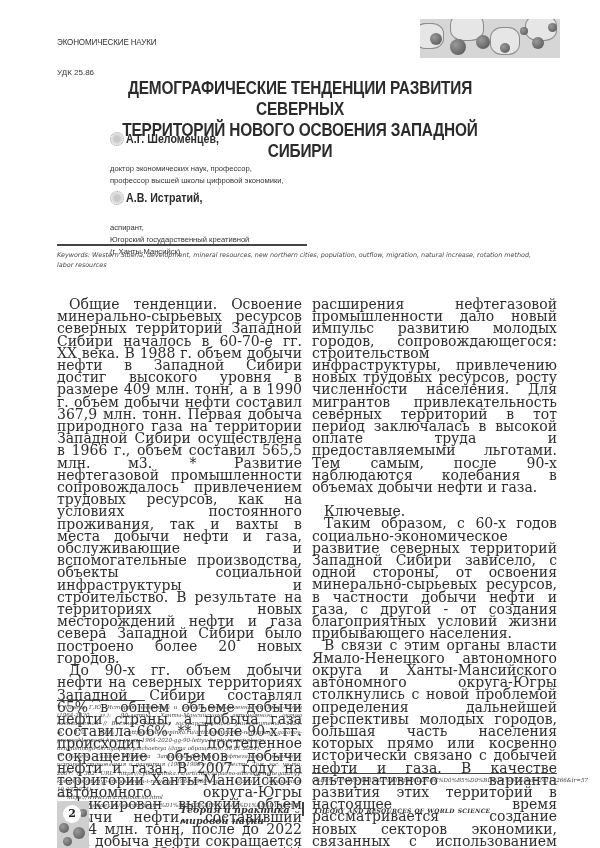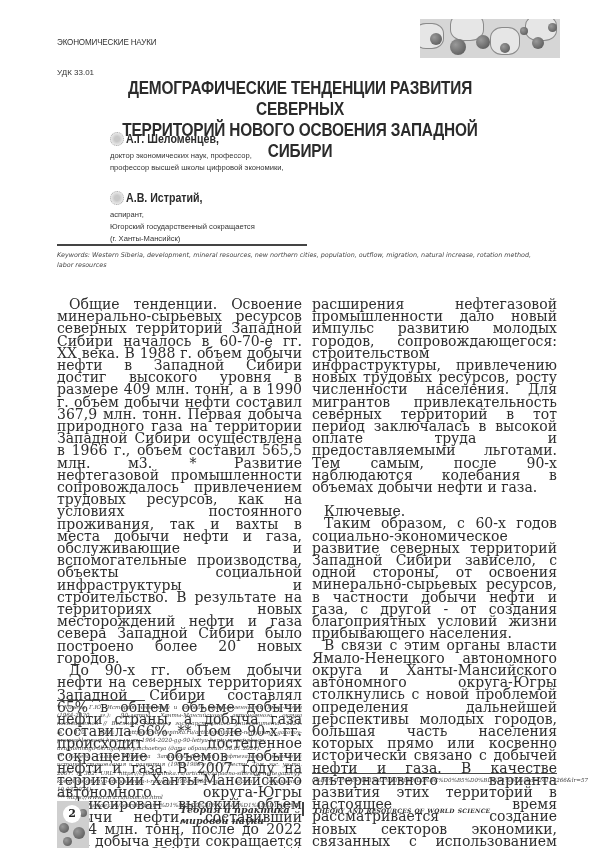--- a/index.html
+++ b/index.html
@@ -8,21 +8,21 @@
   .section-label { position:absolute; left:57px; top:36px; font-family:"Liberation Sans", sans-serif; font-size:9.5px; color:#333; letter-spacing:-0.2px; transform:scaleX(0.85); transform-origin:left; }
   .header-art { position:absolute; left:420px; top:19px; width:140px; height:39px; background:#d6d6d6; overflow:hidden; }
   .header-art .ball { position:absolute; border-radius:50%; background:radial-gradient(circle at 35% 35%, #9a9a9a, #4e4e4e); }
   .header-art .cell { position:absolute; border:1.5px solid #8a8a8a; border-radius:40%; background:#e6e6e6; }
   .udk { position:absolute; left:57px; top:68px; font-family:"Liberation Sans", sans-serif; font-size:8px; color:#333; }
   .title { position:absolute; left:60px; top:78px; width:480px; text-align:center; font-family:"Liberation Sans", sans-serif; font-weight:bold; font-size:17.5px; line-height:21px; color:#2b2b2b; letter-spacing:-0.2px; transform:scaleX(0.88); transform-origin:center; }
   .author { position:absolute; left:110px; font-family:"Liberation Sans", sans-serif; }
   .author .name-row { display:flex; align-items:flex-start; gap:2px; height:16px; }
   .author .avatar { width:14px; height:14px; border-radius:50%; background:radial-gradient(circle, #c8c8c8 30%, #e8e8e8 70%); border:1px dotted #aaa; }
   .author .name { font-weight:bold; font-size:12.5px; color:#2b2b2b; transform:scaleX(0.85); transform-origin:left; display:inline-block; }
-  .author .info { font-size:7.6px; line-height:12px; color:#333; margin-top:2px; }
+  .author .info { font-size:7.6px; line-height:12px; color:#333; margin-top:15px; }
   .author1 { top:132px; }
   .author2 { top:191px; }
   .kw-rule { position:absolute; left:57px; top:244px; width:250px; height:1.5px; background:#444; }
   .keywords { position:absolute; left:57px; top:250px; width:490px; font-family:"DejaVu Sans", sans-serif; font-style:italic; font-size:6.4px; line-height:10px; color:#444; }
   .col { position:absolute; top:298px; width:245px; font-size:14px; line-height:12.2px; text-align:justify; color:#2e2e2e; }
   .col-left { left:57px; }
   .col-right { left:312px; }
   .col p { text-indent:12px; }
   .col p.gap { margin-top:12px; }
   .fn-rule { position:absolute; height:1px; background:#444; }
@@ -50,21 +50,21 @@
   <div class="cell" style="left:105px;top:-4px;width:32px;height:26px;"></div>
   <div class="ball" style="left:10px;top:14px;width:12px;height:12px;"></div>
   <div class="ball" style="left:30px;top:20px;width:16px;height:16px;"></div>
   <div class="ball" style="left:56px;top:16px;width:14px;height:14px;"></div>
   <div class="ball" style="left:80px;top:24px;width:10px;height:10px;"></div>
   <div class="ball" style="left:100px;top:8px;width:8px;height:8px;"></div>
   <div class="ball" style="left:112px;top:18px;width:12px;height:12px;"></div>
   <div class="ball" style="left:128px;top:4px;width:9px;height:9px;"></div>
 </div>
 
-<div class="udk">УДК 33.01</div>
+<div class="udk">УДК 25.86</div>
 
 <div class="title">
   <div>ДЕМОГРАФИЧЕСКИЕ ТЕНДЕНЦИИ РАЗВИТИЯ СЕВЕРНЫХ</div>
   <div>ТЕРРИТОРИЙ НОВОГО ОСВОЕНИЯ ЗАПАДНОЙ СИБИРИ</div>
 </div>
 
 <div class="author author1">
   <div class="name-row">
     <span class="avatar"></span>
     <span class="name">А.Г. Шеломенцев,</span>
@@ -75,21 +75,21 @@
   </div>
 </div>
 
 <div class="author author2">
   <div class="name-row">
     <span class="avatar"></span>
     <span class="name">А.В. Истратий,</span>
   </div>
   <div class="info">
     <div>аспирант,</div>
-    <div>Югорский государственный сокращается</div>
+    <div>Югорский государственный креативной</div>
     <div>(г. Ханты-Мансийск)</div>
   </div>
 </div>
 
 <div class="kw-rule"></div>
 <div class="keywords">
   <div>Keywords: Western Siberia, development, mineral resources, new northern cities, population, outflow, migration, natural increase, rotation method, labor resources</div>
 </div>
 
 <div class="col col-left">

